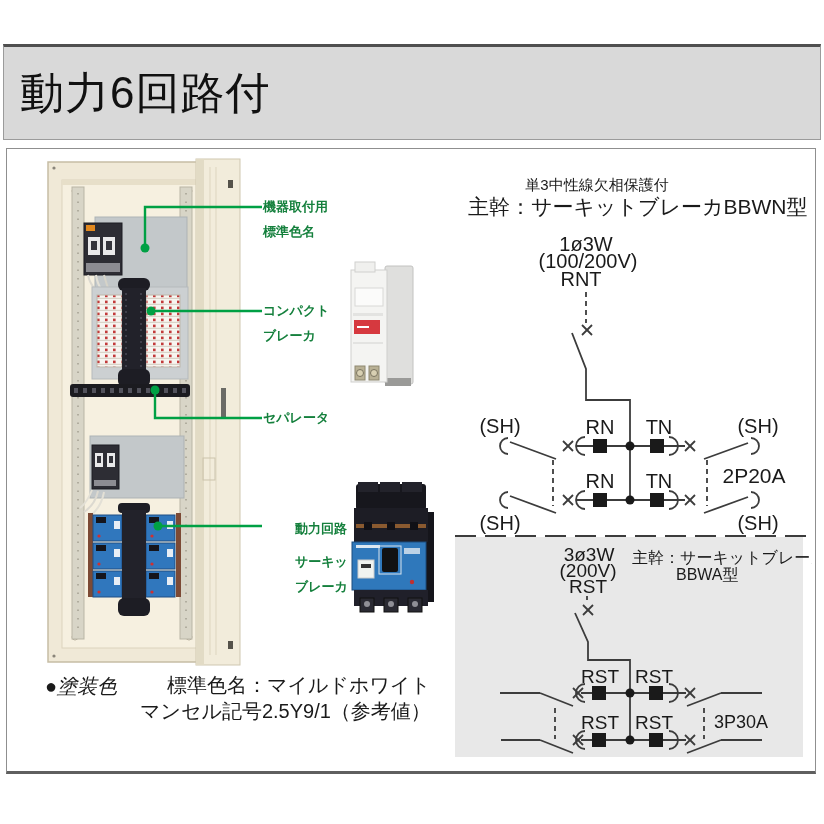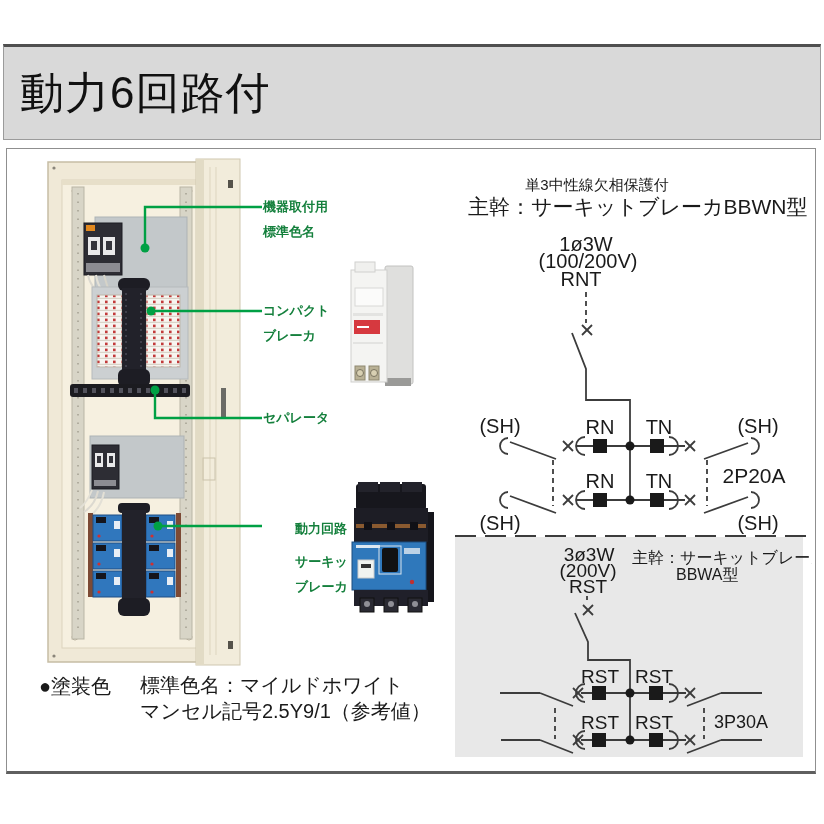--- a/index.html
+++ b/index.html
@@ -10,22 +10,22 @@
     background:#d9d9d9;border:1px solid #9b9b9b;border-top:3px solid #4f4f4f;
     display:flex;align-items:center;}
   #titlebar h1{margin:0 0 0 16px;font-size:44px;font-weight:normal;color:#111;letter-spacing:1px;}
   
   #contentbox{position:absolute;left:6px;top:148px;width:808px;height:622px;
     background:#ffffff;border:1px solid #8f8f8f;border-bottom:3px solid #5f5f5f;}
   
   .callout-label{position:absolute;color:#15803d;font-size:13px;line-height:25px;font-weight:bold;white-space:nowrap;}
   
   #paint{position:absolute;left:33px;top:673px;color:#1a1a1a;font-size:20px;}
-  #paint .bullet{position:absolute;left:6px;top:0;white-space:nowrap;}
-  #paint .lines{position:absolute;left:107px;top:0;line-height:25.5px;white-space:nowrap;}
+  #paint .bullet{position:absolute;left:12px;top:0;white-space:nowrap;font-style:italic;}
+  #paint .lines{position:absolute;left:107px;top:0;line-height:25.5px;white-space:nowrap;text-align:right;}
   svg text{font-family:"Liberation Sans","DejaVu Sans",sans-serif;fill:#1a1a1a;}
 </style>
 </head>
 <body>
 
 <div id="titlebar">
   <h1>動力6回路付</h1>
 </div>
 
 <div id="contentbox"></div>

